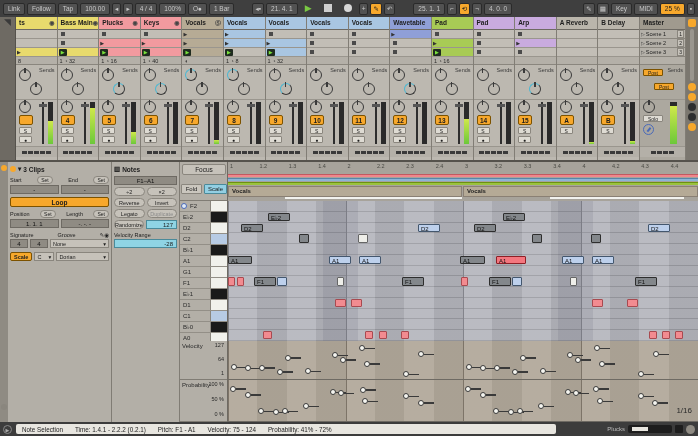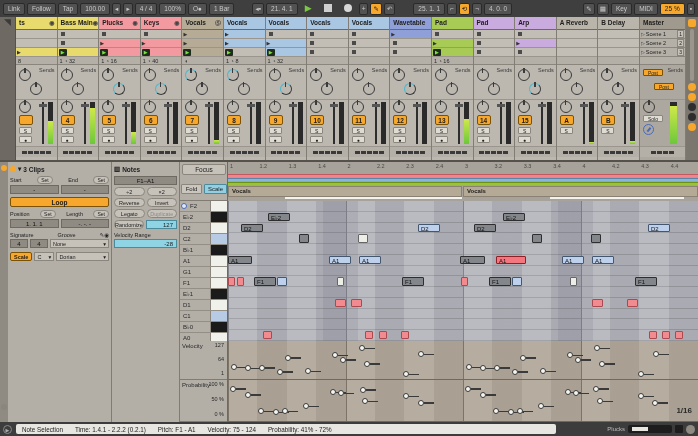--- a/index.html
+++ b/index.html
@@ -121,21 +121,21 @@
 .note.r{background:#f4777f;border:1px solid #8e1f26;}
 .lane{position:absolute;left:0;width:470px;
  background:
   repeating-linear-gradient(90deg,#7d7468 0,#7d7468 1px,transparent 1px,transparent 117.5px),
   repeating-linear-gradient(90deg,rgba(255,255,255,.05) 0,rgba(255,255,255,.05) 29.375px,rgba(0,0,0,.05) 29.375px,rgba(0,0,0,.05) 58.75px),
   linear-gradient(#b2a99b,#b2a99b);border-bottom:1px solid #6e6a63;}
 #vlane{top:179px;height:39px;}
 #plane{top:218px;height:42px;}
 .lolli{position:absolute;width:6px;height:6px;border:1.5px solid #3a3a3a;border-radius:50%;background:#f5f5f0;}
 .lolli::after{content:"";position:absolute;left:5px;top:1.5px;width:10px;height:1.5px;background:#3a3a3a;}
-#gridval{position:absolute;right:6px;top:244px;font-size:8px;font-weight:bold;color:#2a2a2a;}
+#gridval{position:absolute;right:6px;top:244px;font-size:8px;font-weight:normal;color:#2a2a2a;}
 
 #statusbar{position:absolute;top:422px;left:0;width:698px;height:14px;background:#3c3c3c;display:flex;align-items:center;gap:4px;padding:0 3px;}
 #sb-play{width:9px;height:9px;border:1px solid #888;border-radius:50%;color:#aaa;font-size:5px;text-align:center;line-height:8px;}
 #sb-box{flex:1;max-width:540px;height:10px;background:#e8e6e0;border-radius:2px;display:flex;align-items:center;gap:12px;padding:0 6px;font-size:6.3px;color:#222;white-space:nowrap;overflow:hidden;}
 #sb-right{margin-left:auto;display:flex;align-items:center;gap:3px;color:#bbb;font-size:6px;}
 #sb-meter{width:44px;height:8px;background:#1d1d1d;border-radius:2px;position:relative;}
 #sb-meter i{position:absolute;left:4px;top:2px;width:16px;height:4px;background:#e8e6e0;}
 #sb-sq{width:8px;height:8px;background:#1d1d1d;border-radius:1px;}
 #sb-circ{width:9px;height:9px;border-radius:50%;background:#8f8b83;}
 </style>

